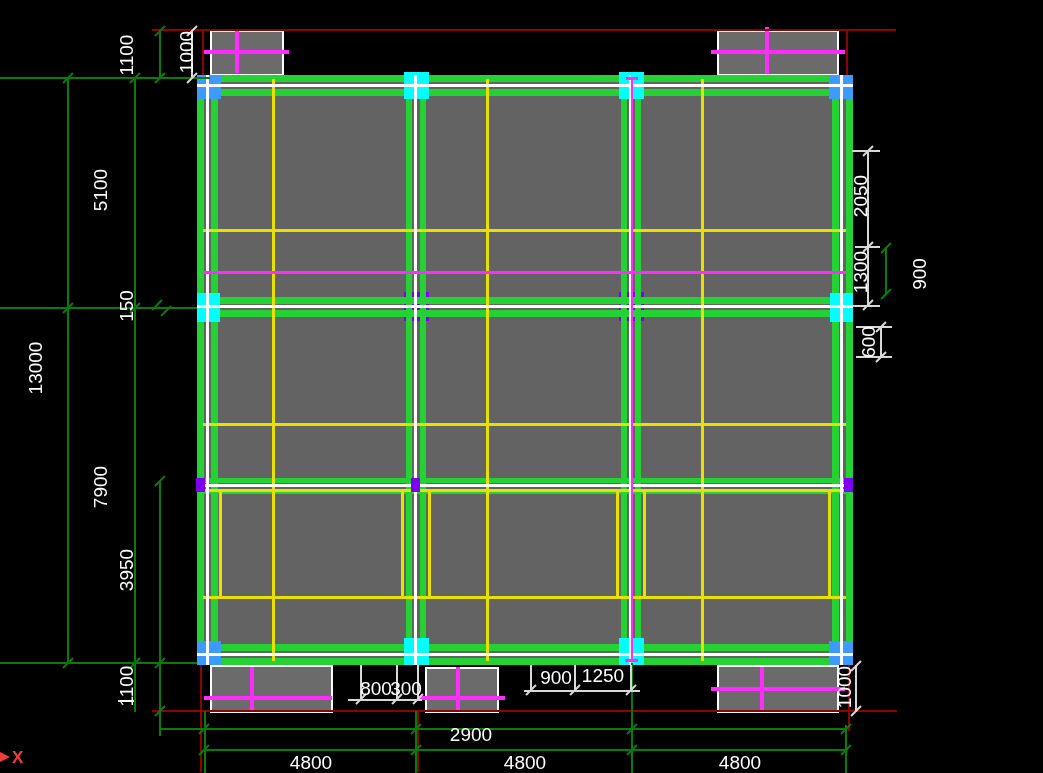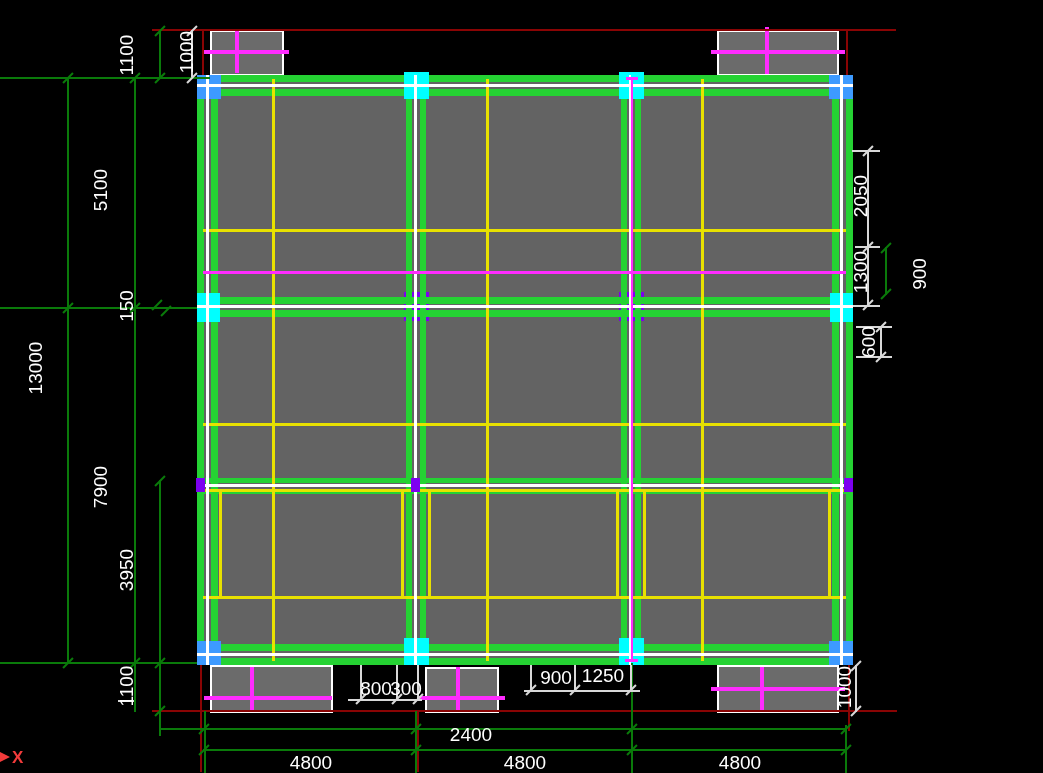--- a/index.html
+++ b/index.html
@@ -245,21 +245,21 @@
   <div class="lbl" style="left:374px;top:679px;">
       <span>300</span>
     </div>
   <div class="lbl" style="left:524px;top:668px;">
       <span>900</span>
     </div>
   <div class="lbl" style="left:571px;top:666px;">
       <span>1250</span>
     </div>
   <div class="lbl" style="left:439px;top:725px;">
-      <span>2400</span>
+      <span>2900</span>
     </div>
   <div class="lbl" style="left:279px;top:753px;">
       <span>4800</span>
     </div>
   <div class="lbl" style="left:493px;top:753px;">
       <span>4800</span>
     </div>
   <div class="lbl" style="left:708px;top:753px;">
       <span>4800</span>
     </div>

